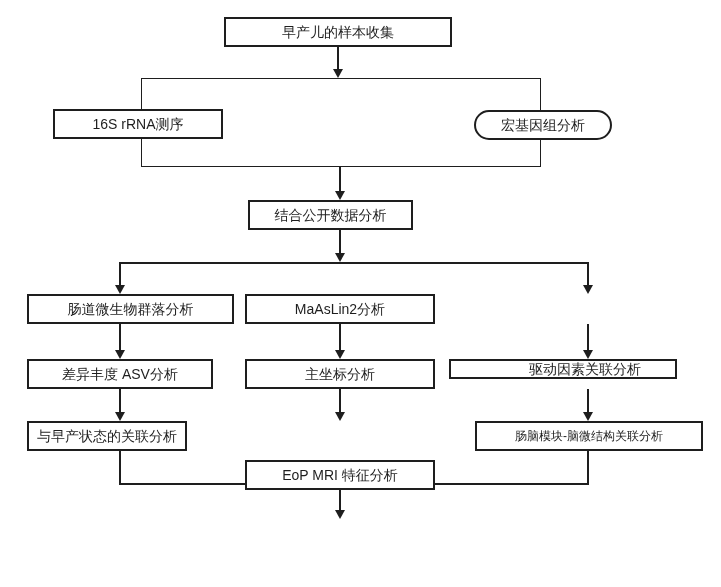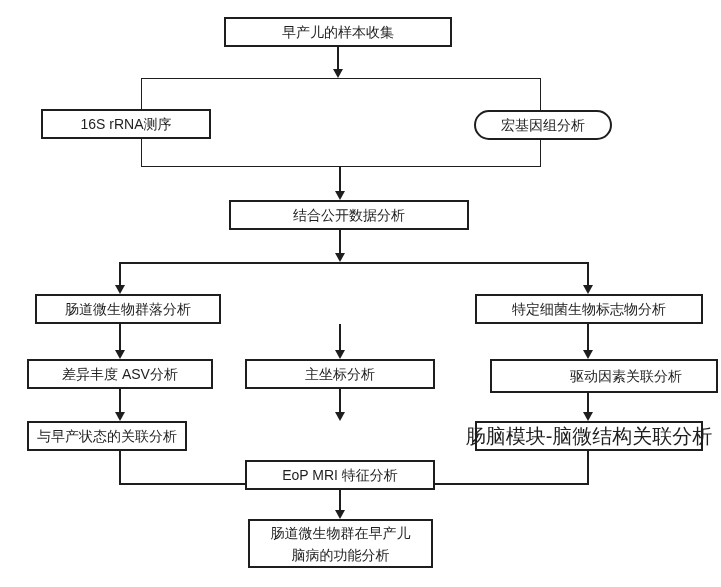--- a/index.html
+++ b/index.html
@@ -35,69 +35,65 @@
 
 <div class="canvas">
 
   <div class="node" style="left:224px; top:17px; width:228px; height:30px;">早产儿的样本收集</div>
 
   <div class="vl" style="left:337px; top:47px; height:22px;"></div>
   <div class="ah" style="left:333px; top:69px;"></div>
 
   <div class="branch-rect" style="left:141px; top:78px; width:400px; height:89px;"></div>
 
-  <div class="node" style="left:41px; top:109px; width:170px; height:30px;">16S rRNA测序</div>
+  <div class="node" style="left:53px; top:109px; width:170px; height:30px;">16S rRNA测序</div>
 
   <div class="node" style="left:474px; top:110px; width:138px; height:30px;border-radius:15px;">宏基因组分析</div>
 
   <div class="vl" style="left:339px; top:167px; height:24px;"></div>
   <div class="ah" style="left:335px; top:191px;"></div>
 
-  <div class="node" style="left:229px; top:200px; width:240px; height:30px;">结合公开数据分析</div>
+  <div class="node" style="left:248px; top:200px; width:165px; height:30px;">结合公开数据分析</div>
 
   <div class="vl" style="left:339px; top:230px; height:23px;"></div>
   <div class="ah" style="left:335px; top:253px;"></div>
 
   <div class="hl" style="left:119px; top:262px; width:470px;"></div>
 
   <div class="vl" style="left:119px; top:264px; height:21px;"></div>
   <div class="ah" style="left:115px; top:285px;"></div>
 
   <div class="vl" style="left:587px; top:264px; height:21px;"></div>
   <div class="ah" style="left:583px; top:285px;"></div>
 
-  <div class="node" style="left:27px; top:294px; width:186px; height:30px;margin-left:8px;">肠道微生物群落分析</div>
-  <div class="node" style="left:475px; top:294px; width:228px; height:30px;">特定细菌生物标志物分析</div>
+  <div class="node" style="left:27px; top:294px; width:207px; height:30px;">肠道微生物群落分析</div>
+  <div class="node" style="left:245px; top:294px; width:190px; height:30px;">MaAsLin2分析</div>
 
   <div class="vl" style="left:119px; top:324px; height:26px;"></div>
   <div class="ah" style="left:115px; top:350px;"></div>
   <div class="vl" style="left:339px; top:324px; height:26px;"></div>
   <div class="ah" style="left:335px; top:350px;"></div>
   <div class="vl" style="left:587px; top:324px; height:26px;"></div>
   <div class="ah" style="left:583px; top:350px;"></div>
 
   <div class="node" style="left:27px; top:359px; width:186px; height:30px;">差异丰度 ASV分析</div>
   <div class="node" style="left:245px; top:359px; width:190px; height:30px;">主坐标分析</div>
-  <div class="node" style="left:490px; top:359px; width:228px; height:34px;padding-left:44px;">驱动因素关联分析</div>
+  <div class="node" style="left:449px; top:359px; width:228px; height:20px;padding-left:44px;">驱动因素关联分析</div>
 
   <div class="vl" style="left:119px; top:389px; height:23px;"></div>
   <div class="ah" style="left:115px; top:412px;"></div>
   <div class="vl" style="left:339px; top:389px; height:23px;"></div>
   <div class="ah" style="left:335px; top:412px;"></div>
   <div class="vl" style="left:587px; top:389px; height:23px;"></div>
   <div class="ah" style="left:583px; top:412px;"></div>
 
   <div class="node" style="left:27px; top:421px; width:160px; height:30px;">与早产状态的关联分析</div>
   <div class="node" style="left:245px; top:421px; width:190px; height:30px;margin-top:39px;">EoP MRI 特征分析</div>
-  <div class="node" style="left:475px; top:421px; width:228px; height:30px; font-size:20px;">肠脑模块-脑微结构关联分析</div>
+  <div class="node" style="left:475px; top:421px; width:228px; height:30px; font-size:12px;">肠脑模块-脑微结构关联分析</div>
 
   <div class="vl" style="left:119px; top:451px; height:33px;"></div>
   <div class="vl" style="left:587px; top:451px; height:33px;"></div>
   <div class="hl" style="left:119px; top:483px; width:470px;"></div>
   <div class="vl" style="left:339px; top:485px; height:25px;"></div>
   <div class="ah" style="left:335px; top:510px;"></div>
 
-  <div class="node final-node" style="left:248px; top:519px; width:185px; height:49px;">
-    <span>肠道微生物群在早产儿</span>
-    <span>脑病的功能分析</span>
-  </div>
 
 </div>
 
 </body></html>

